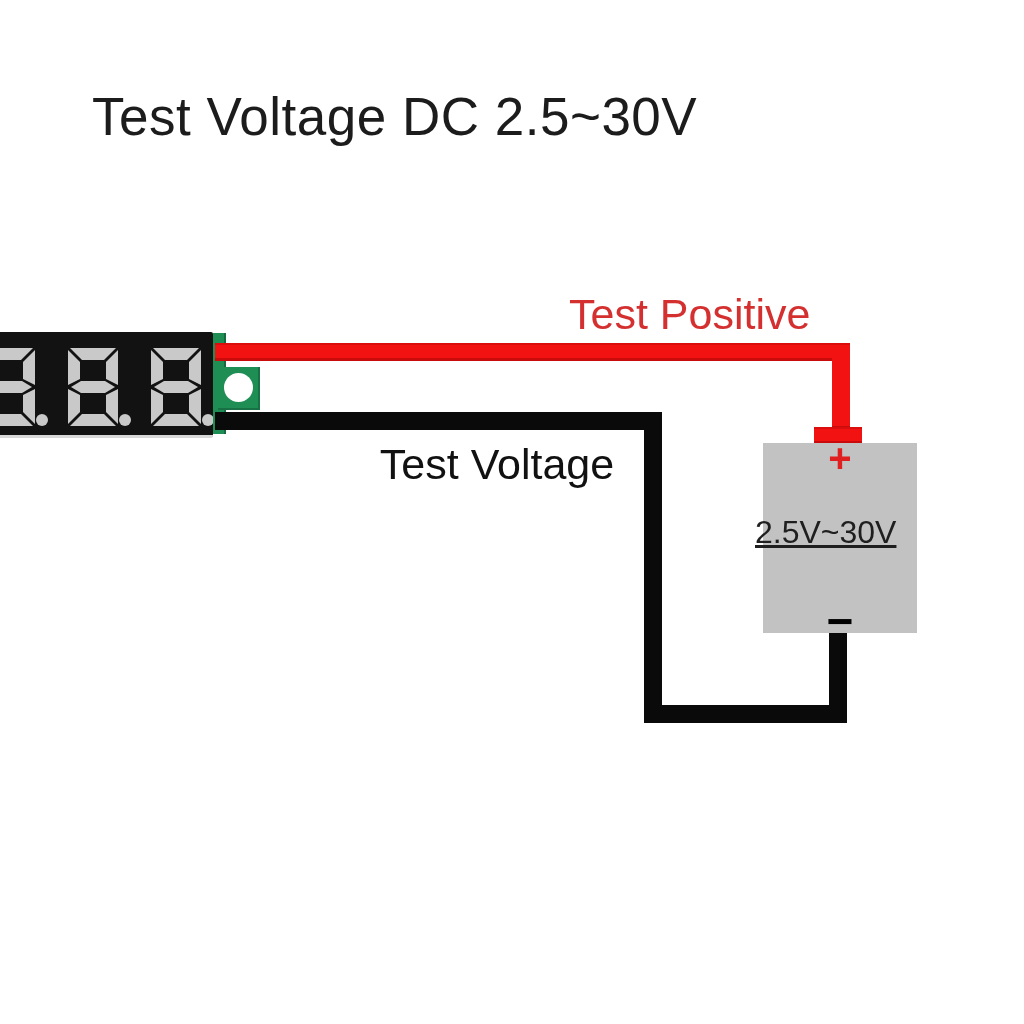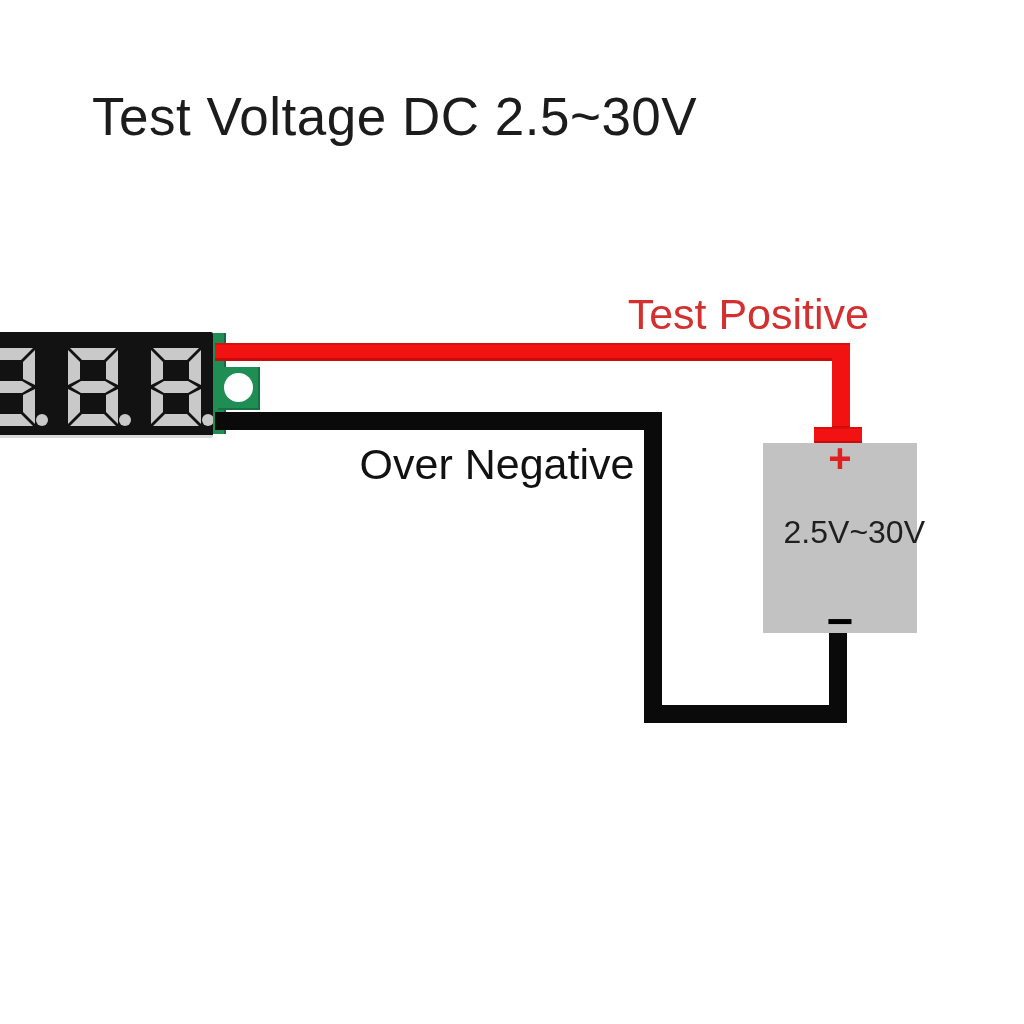--- a/index.html
+++ b/index.html
@@ -62,42 +62,43 @@
   .pos-h{left:215px;top:343px;width:635px;height:18px;}
   .pos-v{left:832px;top:343px;width:18px;height:86px;}
   .pos-pad{left:814px;top:427px;width:48px;height:17px;}
   .neg-h1{left:215px;top:412px;width:447px;height:18px;}
   .neg-v1{left:644px;top:412px;width:18px;height:311px;}
   .neg-h2{left:644px;top:705px;width:203px;height:18px;}
   .neg-v2{left:829px;top:633px;width:18px;height:90px;}
   
   .pos-label{
     left:569px;top:290px;width:300px;
-    text-align:right;font-size:43px;color:var(--label-red);
+    text-align:left;font-size:43px;color:var(--label-red);
     white-space:nowrap;
   }
   .neg-label{
     left:347px;top:440px;width:300px;
     text-align:center;font-size:43px;color:#111111;
     white-space:nowrap;
   }
   
   .battery{
     left:763px;top:443px;width:154px;height:190px;
     background:var(--battery-gray);
   }
   .bat-plus{
     left:763px;top:438px;width:154px;
     text-align:center;font-size:40px;font-weight:bold;
     color:#e02020;line-height:1;
   }
   .bat-range{
     left:755px;top:514px;width:170px;
-    text-align:right;font-size:32px;color:#1f1f1f;
+    text-align:left;font-size:32px;color:#1f1f1f;
     white-space:nowrap;
+    text-decoration:underline;
   }
   .bat-minus{
     left:763px;top:598px;width:154px;
     text-align:center;font-size:46px;font-weight:bold;
     color:#000000;line-height:1;
   }
 </style>
 </head>
 <body>
 
@@ -147,21 +148,21 @@
 
   <div class="abs wire red pos-h"></div>
   <div class="abs wire red pos-v"></div>
   <div class="abs wire red pos-pad"></div>
   <div class="abs pos-label">Test Positive</div>
 
   <div class="abs wire neg-h1"></div>
   <div class="abs wire neg-v1"></div>
   <div class="abs wire neg-h2"></div>
   <div class="abs wire neg-v2"></div>
-  <div class="abs neg-label">Over Negative</div>
+  <div class="abs neg-label">Test Voltage</div>
 
   <div class="abs battery"></div>
   <div class="abs bat-plus">+</div>
   <div class="abs bat-range">2.5V~30V</div>
   <div class="abs bat-minus">−</div>
 
 
 </div>
 
 </body></html>

